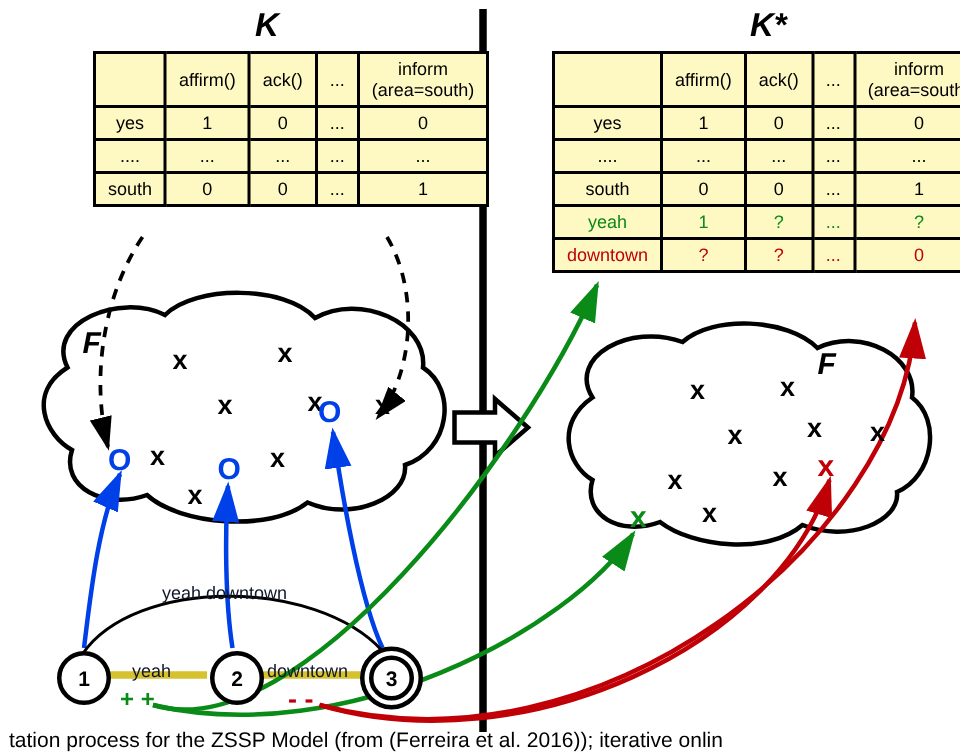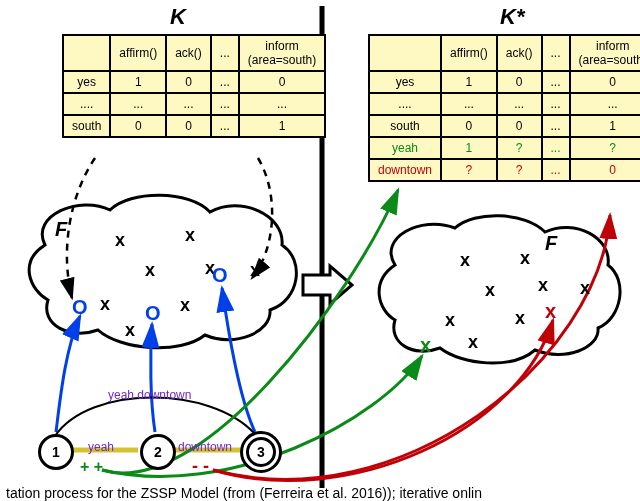--- a/index.html
+++ b/index.html
@@ -82,21 +82,21 @@
     width: 24px; height: 24px;
     display: flex;
     align-items: center;
     justify-content: center;
     font-size: 14px;
     font-weight: bold;
   }
   .edge-label {
     position: absolute;
     font-size: 12px;
-    color: #6d28d9;
+    color: #0f172a;
   }
   .plus {
     color: #0a8a17;
     font-size: 16px;
     font-weight: bold;
     position: absolute;
   }
   .minus {
     color: #c00007;
     font-size: 18px;

